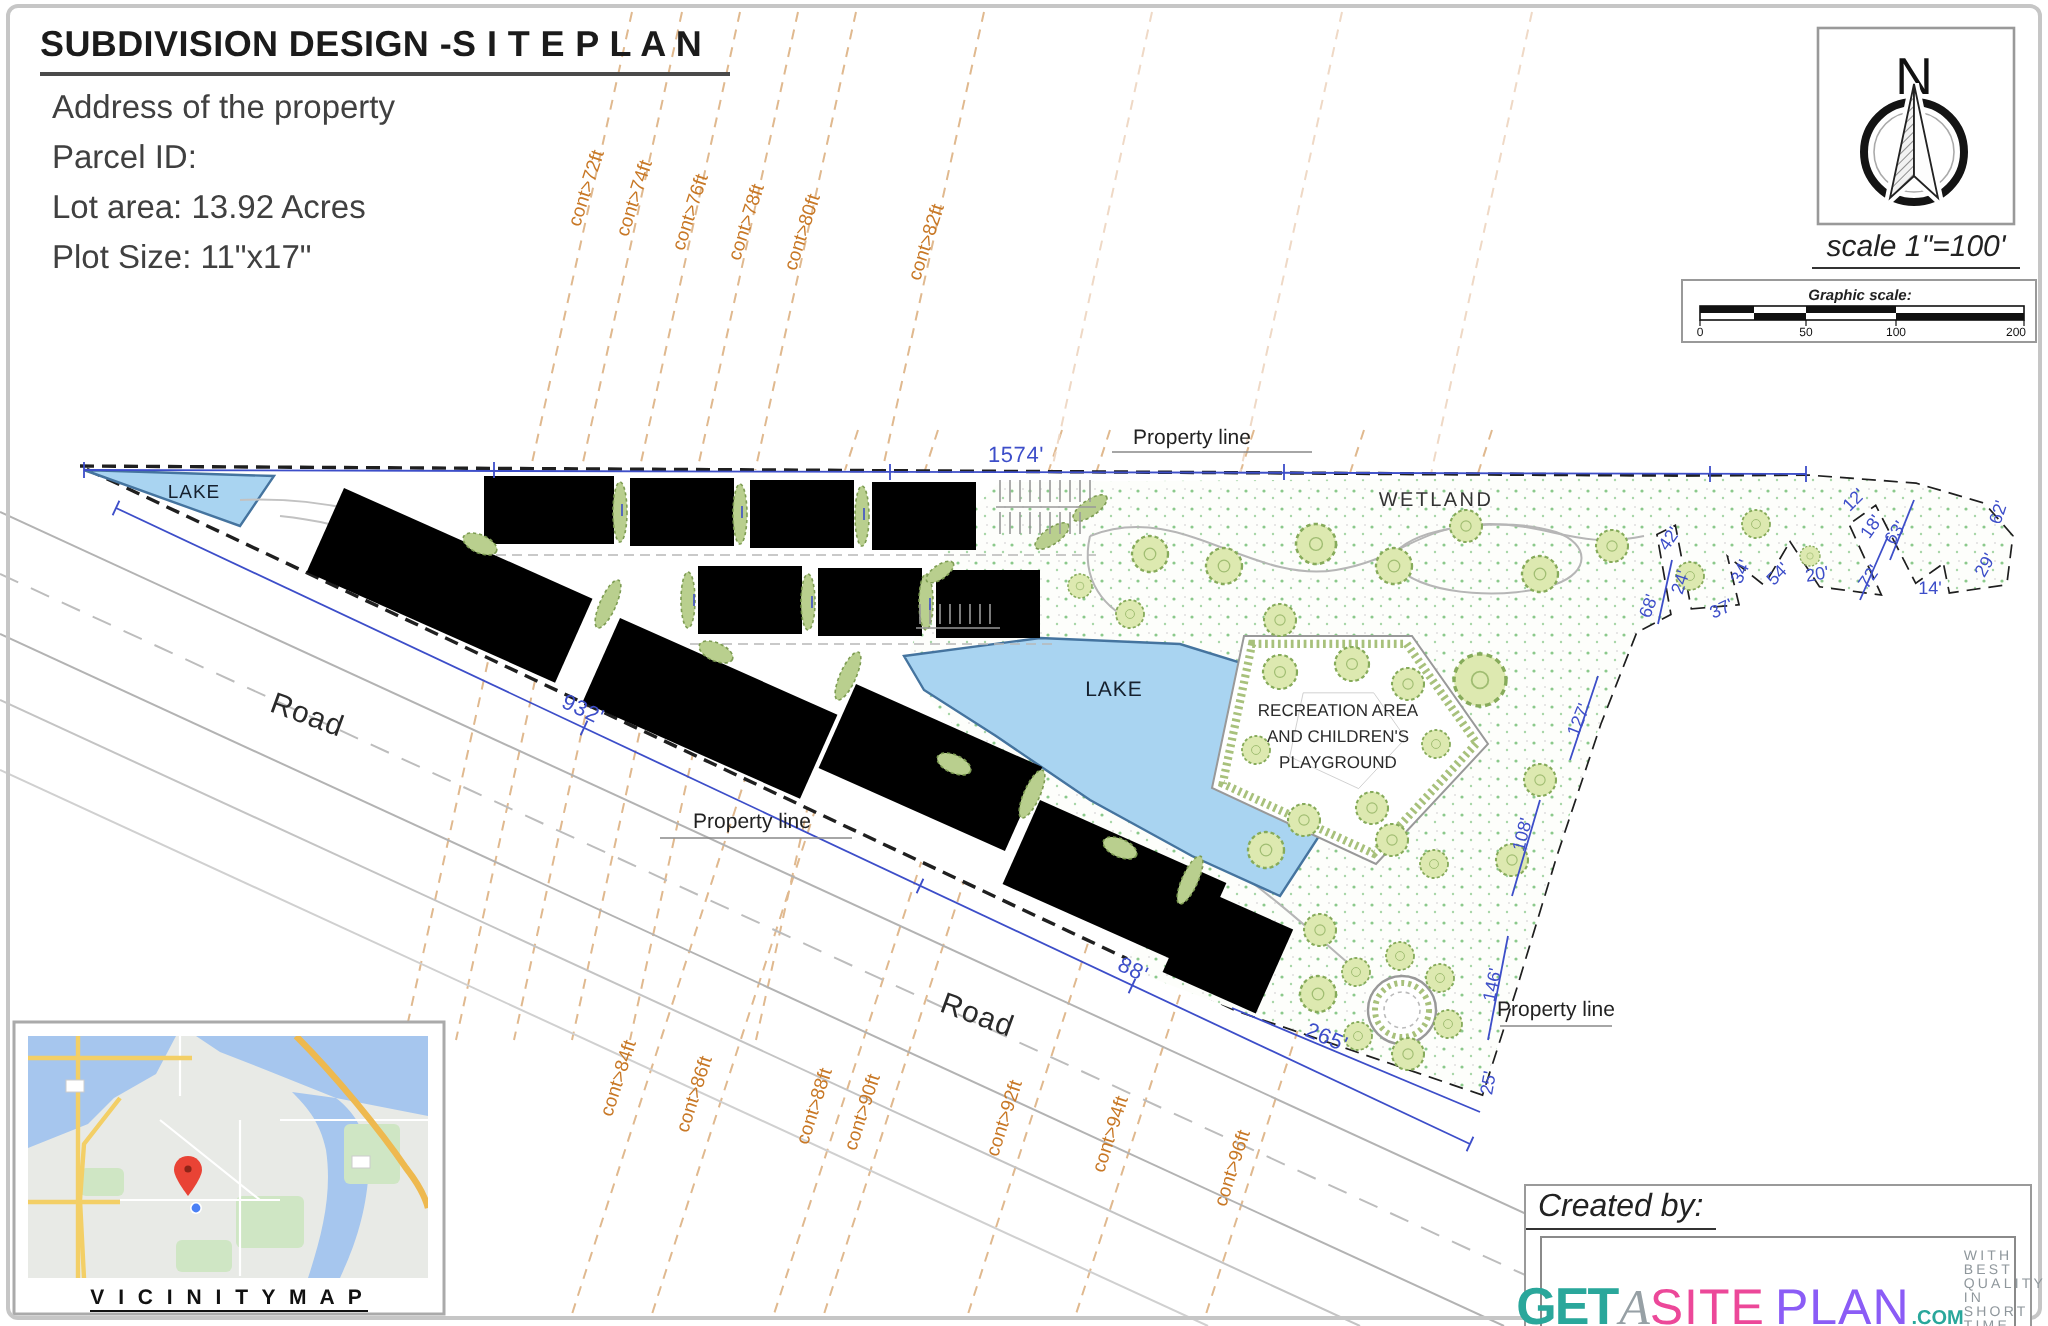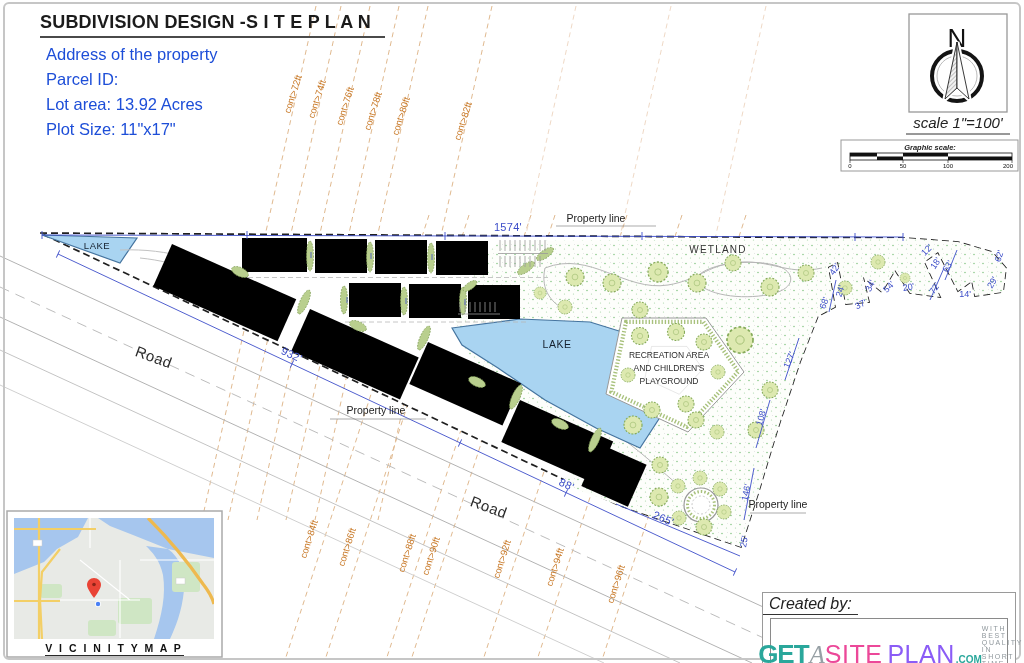--- a/index.html
+++ b/index.html
@@ -17,24 +17,24 @@
   .wetlbl{font-size:10px;fill:#333;text-anchor:middle;letter-spacing:1.2px;}
   .reclbl{font-size:8.5px;fill:#2b2b2b;text-anchor:middle;}
   .north-n{font-size:26px;fill:#111;text-anchor:middle;font-weight:500;}
   .scalelbl{font-size:15px;fill:#222;text-anchor:middle;font-style:italic;}
   .gslbl{font-size:7.5px;fill:#222;text-anchor:middle;font-style:italic;font-weight:bold;}
   .gstick{font-size:6px;fill:#111;text-anchor:middle;}
   .viccap{font-size:10.5px;fill:#111;text-anchor:middle;font-weight:bold;letter-spacing:2px;}
   .hedge{fill:#b9cf8e;stroke:#7d9c52;stroke-width:.8;stroke-dasharray:1.6 1.4;}
 
   
-  .title-block{position:absolute;left:20px;top:12px;color:#1b1b1b;margin-left:20px;}
+  .title-block{position:absolute;left:20px;top:12px;color:#1b1b1b;}
   .title-block h1{font-size:18px;font-weight:600;margin:0 0 4px 0;display:inline-block;
     border-bottom:2px solid #4a4a4a;padding:0 14px 3px 0;letter-spacing:.2px;}
-  .title-block p{font-size:16.5px;margin:1px 0;padding-left:6px;line-height:1.45;color:#1d4ed8;}
+  .title-block p{font-size:16.5px;margin:1px 0;padding-left:6px;line-height:1.45;color:#404040;}
 
   .created-box{position:absolute;left:762px;top:544px;width:254px;height:84px;
     background:#fff;border:1.5px solid #9a9a9a;box-sizing:border-box;text-align:left;margin-top:48px;}
   .created-label{font-size:16px;font-style:italic;color:#222;display:inline-block;
     border-bottom:1.2px solid #333;margin-top:2px;padding:0 6px 1px 6px;}
   .logo-box{border:1px solid #8a8a8a;margin:3px 7px 0 7px;height:52px;display:flex;
     align-items:center;justify-content:center;gap:3px;}
   .logo-text{display:flex;flex-direction:row;align-items:flex-end;line-height:1;}
   .logo-row{display:flex;align-items:baseline;}
   .lg-get{font-size:26px;font-weight:800;color:#2aa79b;letter-spacing:-1px;}

